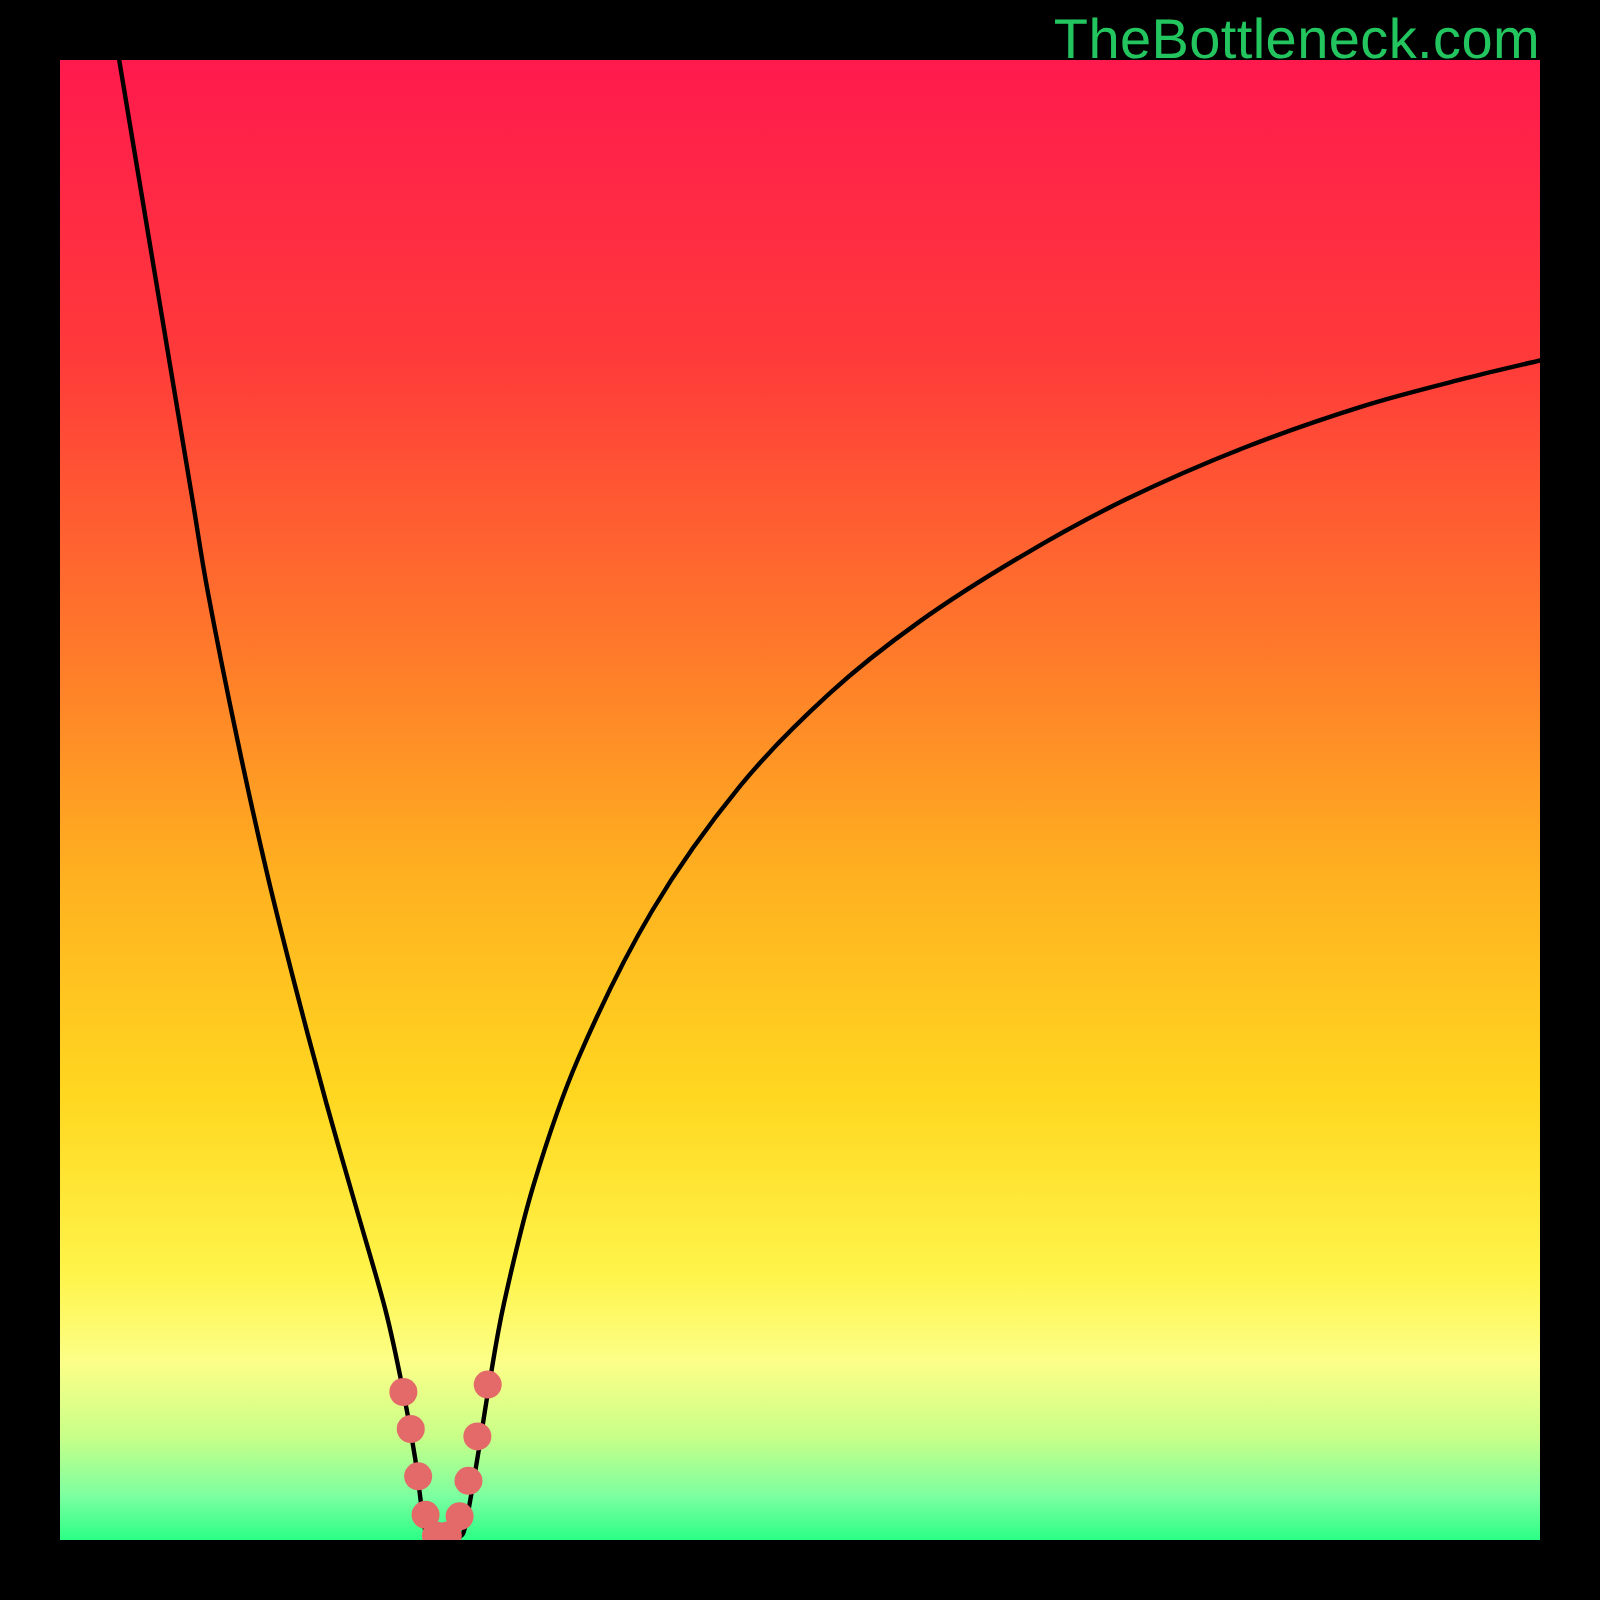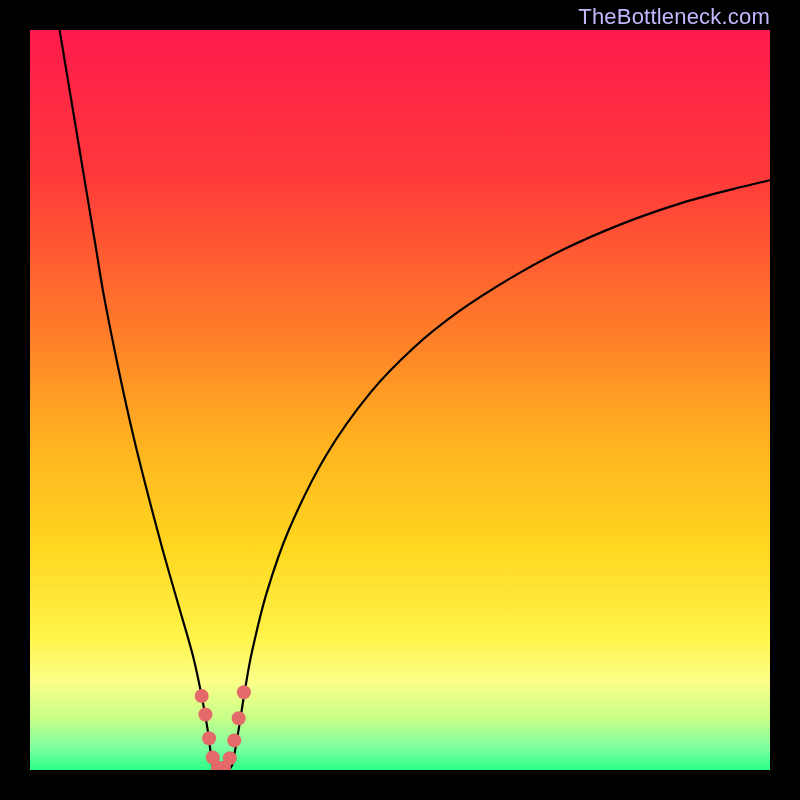--- a/index.html
+++ b/index.html
@@ -38,22 +38,22 @@
     left: 0;
     top: 0;
     width: 100%;
     height: 100%;
   }
   .watermark {
     position: absolute;
     top: 4px;
     right: 30px;
     font-family: Arial, Helvetica, sans-serif;
-    font-size: 22px;
-    color: #c4b5fd;
+    font-size: 28px;
+    color: #22c55e;
     letter-spacing: 0.2px;
     font-weight: 400;
   }
 </style>
 </head>
 <body>
 
 <div class="frame">
   <div class="watermark">TheBottleneck.com</div>
   <div class="plot">

